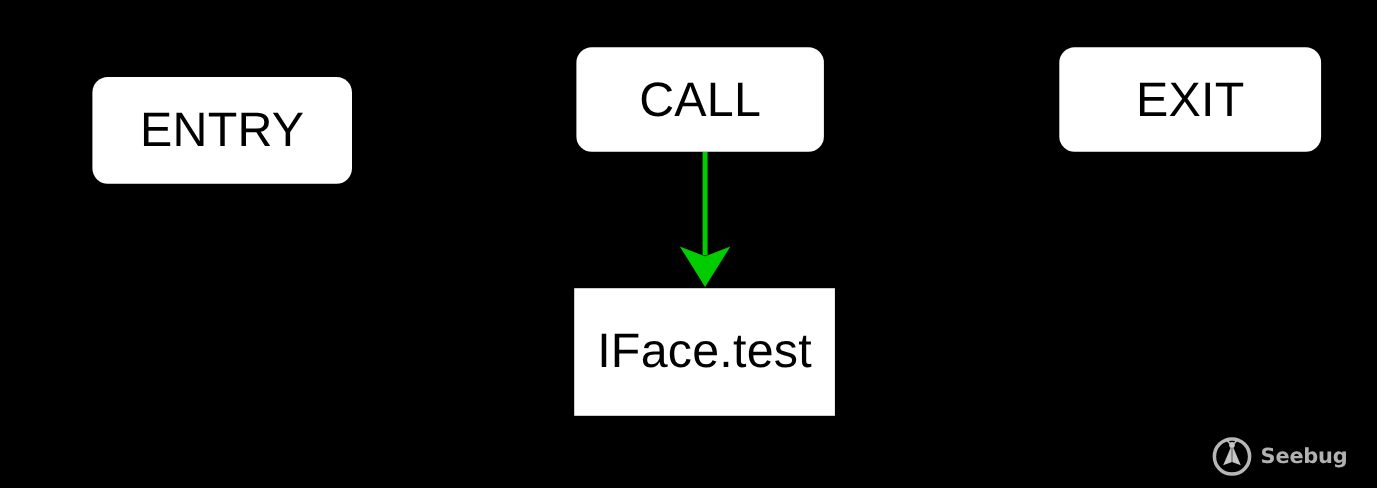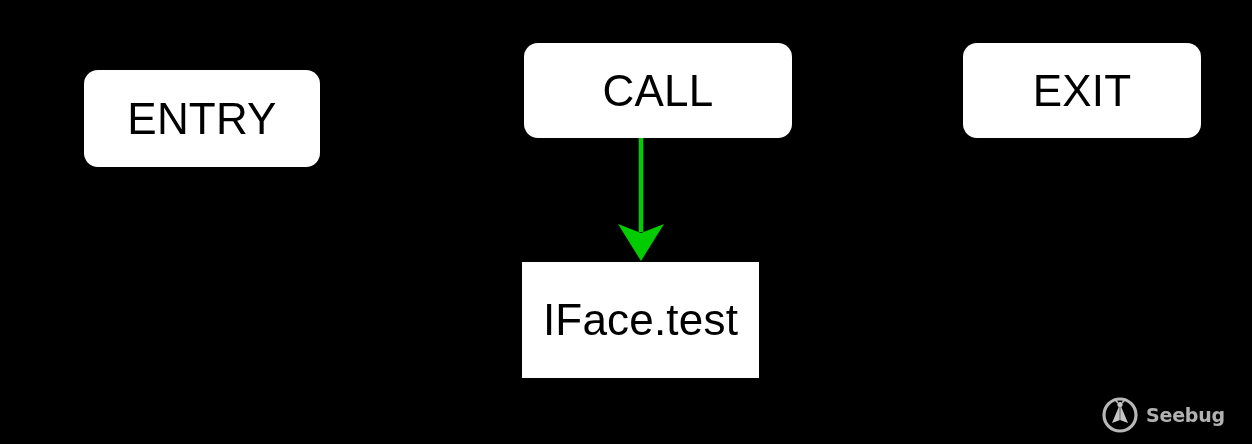--- a/index.html
+++ b/index.html
@@ -40,21 +40,21 @@
 
   .node-label {
     font-size: 44px;
     letter-spacing: 0.2px;
     white-space: nowrap;
     color: #000000;
   }
 
   
   #node-entry { left: 84px;  top: 43px;  width: 236px; height: 97px; margin-top: 27px; }
-  #node-call  { left: 524px; top: 43px;  width: 268px; height: 95px; }
+  #node-call  { left: 524px; top: 43px;  width: 225px; height: 95px; }
   #node-exit  { left: 963px; top: 43px;  width: 238px; height: 95px; }
   #node-iface { left: 522px; top: 262px; width: 237px; height: 116px; }
 
   
   #edge-layer {
     position: absolute;
     left: 0;
     top: 0;
     width: 1252px;
     height: 444px;

